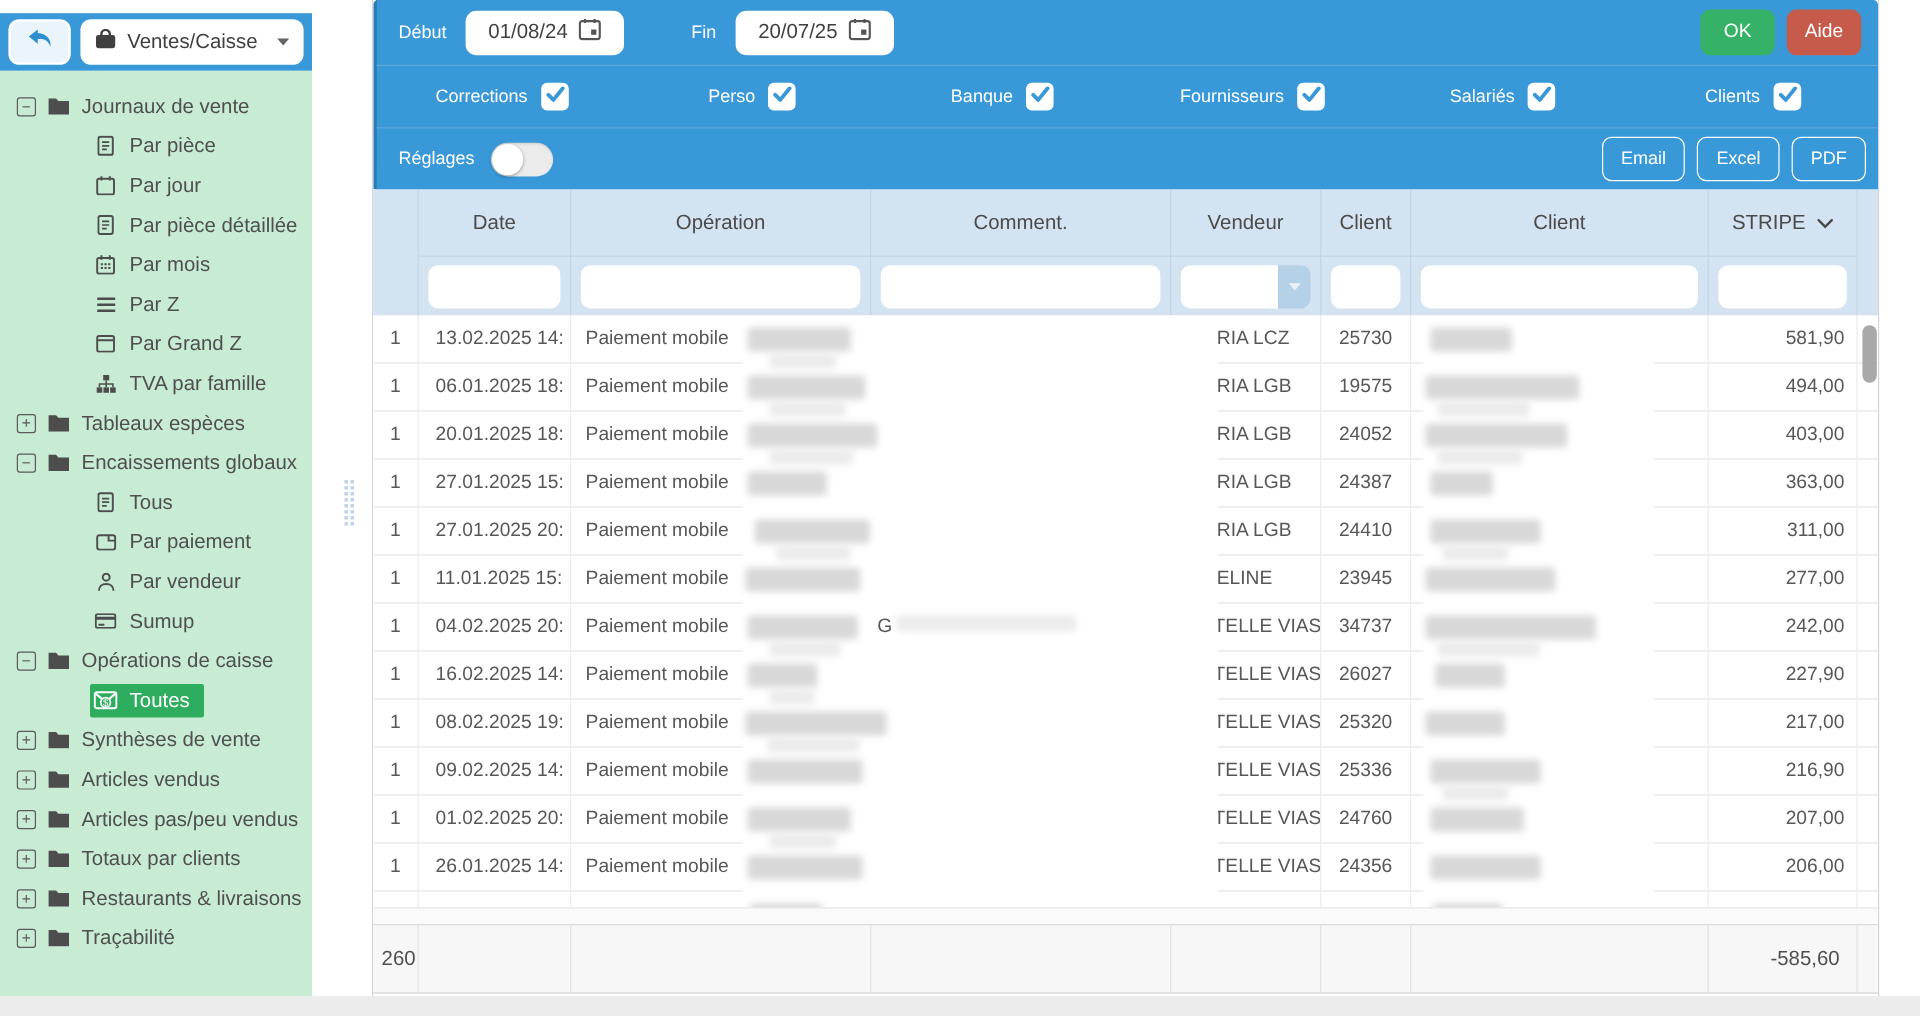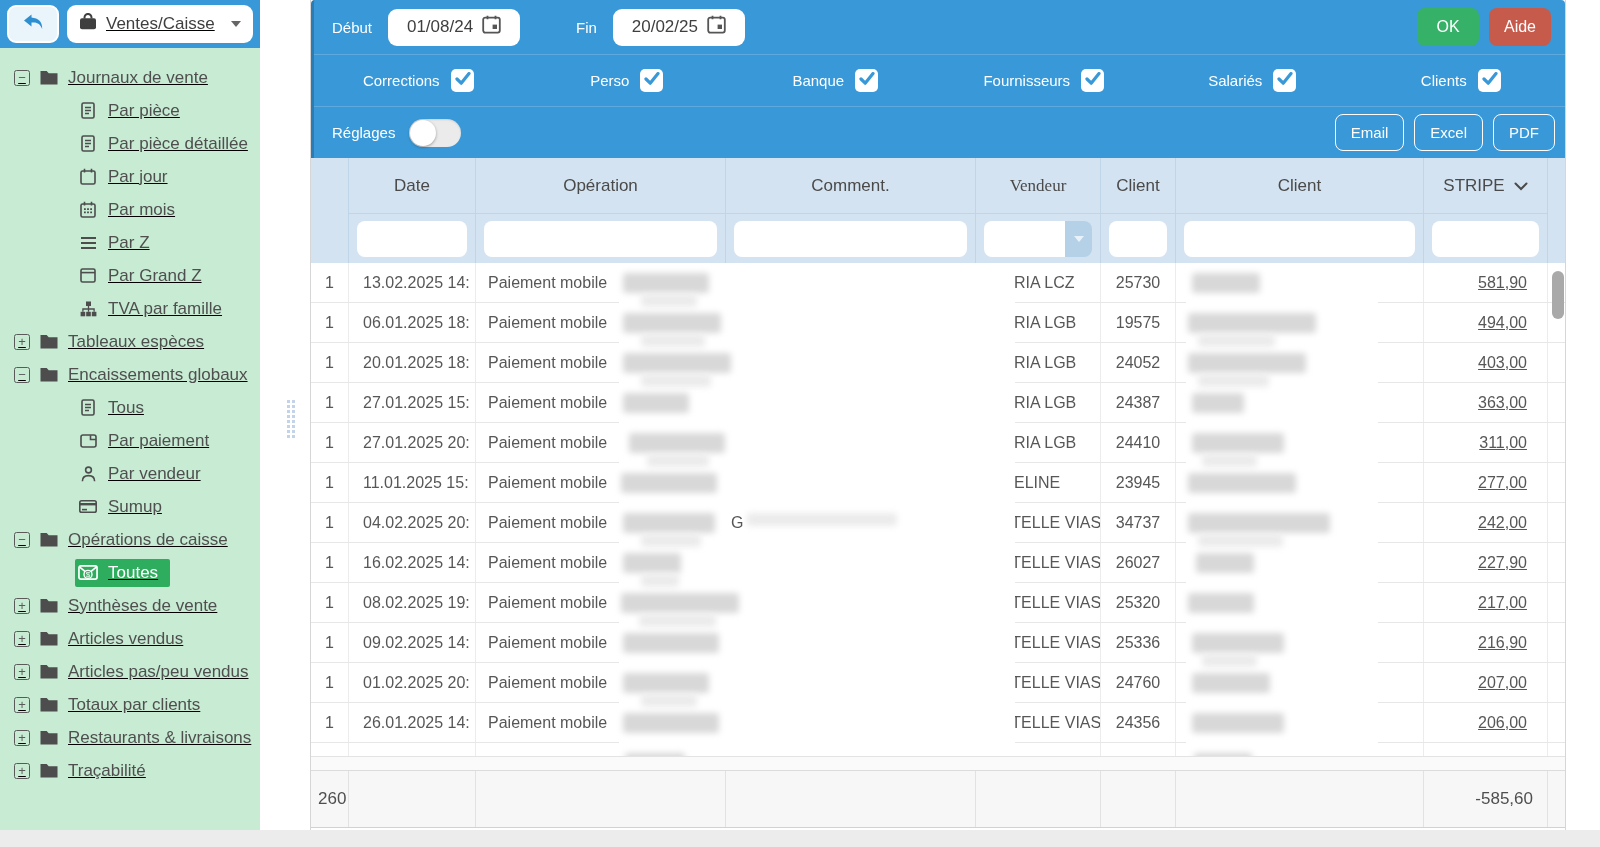--- a/index.html
+++ b/index.html
@@ -4,21 +4,21 @@
 <style>
   * { box-sizing: border-box; margin: 0; padding: 0; }
   html,body { width:1600px; height:847px; }
   body {
     position: relative; overflow: hidden; background: #fff;
     font-family: "Liberation Sans", "DejaVu Sans", sans-serif;
     -webkit-font-smoothing: antialiased;
   }
 
   
-  .sidebar { position:absolute; left:0; top:0; width:260px; height:830px;text-decoration:underline; }
+  .sidebar { position:absolute; left:0; top:11px; width:260px; height:830px; }
   .sidebar-top {
     height:48px; background:#3898d8; display:flex; align-items:center;
     padding:0 7px; gap:8px;
   }
   .back-btn {
     width:52px; height:38px; background:#eaf4fb; border:2px solid #fff;
     border-radius:9px; display:flex; align-items:center; justify-content:center;
     cursor:pointer; flex:none;
   }
   .module-select {
@@ -100,21 +100,21 @@
   .combo-btn .caret { border-top-color:#eaf2f9; border-left-width:5px; border-right-width:5px; }
 
   .grid-body { position:relative; height:493px; overflow:hidden; background:#fff; }
   .grow { display:flex; height:40px; border-bottom:1px solid #e7e7e7; font-size:16px; color:#575757; cursor:default; }
   .gcell { flex:none; display:flex; align-items:center; border-right:1px solid #ececec; overflow:hidden; white-space:nowrap; }
   .c-nb { justify-content:center; }
   .c-date { padding-left:14px; }
   .c-oper { padding-left:12px; }
   .c-vend { padding-left:14px; }
   .c-clno { justify-content:center; }
-  .c-amt { justify-content:flex-end; padding-right:20px;text-decoration:underline; }
+  .c-amt { justify-content:flex-end; padding-right:10px; }
 
   .band { position:absolute; top:0; bottom:0; background:#fff; z-index:5; }
   .band-a { left:308px; width:396px; }
   .band-b { left:875px; width:192px; }
   .blob { position:absolute; height:20px; border-radius:3px; background:#d8d8d8; filter:blur(3px); }
   .blob.faint { height:13px; background:#ebebeb; }
   .band .gtxt { position:absolute; font-size:16px; color:#575757; z-index:6; filter:none; }
 
   .vscroll-thumb { position:absolute; left:1241px; top:8px; width:12px; height:48px; border-radius:6px; background:#a9a9a9; z-index:7; cursor:pointer; }
 
@@ -168,37 +168,37 @@
               <rect x="1" y="1" width="12" height="15" rx="1.6" fill="none" stroke="#4d4d4d" stroke-width="1.6"></rect>
               <path d="M4 5.5h6M4 8.5h6M4 11.5h4" stroke="#4d4d4d" stroke-width="1.4"></path>
             </svg>
           </span>
           <span class="tlabel">Par pièce</span>
         </span>
       </div>
       <div class="tree-item lvl1">
         <span class="inner">
           <span class="ticon">
+            <svg width="16" height="17" viewBox="0 0 16 17">
+              <rect x="1" y="3" width="14" height="13" rx="1.6" fill="none" stroke="#4d4d4d" stroke-width="1.6"></rect>
+              <path d="M4.5.8v3.6M11.5.8v3.6" stroke="#4d4d4d" stroke-width="1.6"></path>
+            </svg>
+          </span>
+          <span class="tlabel">Par jour</span>
+        </span>
+      </div>
+      <div class="tree-item lvl1">
+        <span class="inner">
+          <span class="ticon">
             <svg width="14" height="17" viewBox="0 0 14 17">
               <rect x="1" y="1" width="12" height="15" rx="1.6" fill="none" stroke="#4d4d4d" stroke-width="1.6"></rect>
               <path d="M4 5.5h6M4 8.5h6M4 11.5h4" stroke="#4d4d4d" stroke-width="1.4"></path>
             </svg>
           </span>
           <span class="tlabel">Par pièce détaillée</span>
-        </span>
-      </div>
-      <div class="tree-item lvl1">
-        <span class="inner">
-          <span class="ticon">
-            <svg width="16" height="17" viewBox="0 0 16 17">
-              <rect x="1" y="3" width="14" height="13" rx="1.6" fill="none" stroke="#4d4d4d" stroke-width="1.6"></rect>
-              <path d="M4.5.8v3.6M11.5.8v3.6" stroke="#4d4d4d" stroke-width="1.6"></path>
-            </svg>
-          </span>
-          <span class="tlabel">Par jour</span>
         </span>
       </div>
       <div class="tree-item lvl1">
         <span class="inner">
           <span class="ticon">
             <svg width="16" height="17" viewBox="0 0 16 17">
               <rect x="1" y="3" width="14" height="13" rx="1.6" fill="none" stroke="#4d4d4d" stroke-width="1.6"></rect>
               <path d="M4.5.8v3.6M11.5.8v3.6" stroke="#4d4d4d" stroke-width="1.6"></path>
               <path d="M4 8.2h1.8M7.1 8.2h1.8M10.2 8.2h1.8M4 11.4h1.8M7.1 11.4h1.8M10.2 11.4h1.8" stroke="#4d4d4d" stroke-width="1.7"></path>
             </svg>
@@ -412,21 +412,21 @@
         <span>
           <svg width="19" height="19" viewBox="0 0 19 19">
               <rect x="1.2" y="2.6" width="16.6" height="15" rx="2" fill="none" stroke="#555" stroke-width="1.8"></rect>
               <path d="M5.5.8v3.4M13.5.8v3.4" stroke="#555" stroke-width="1.8"></path>
               <rect x="10.6" y="9.6" width="4.4" height="4.4" fill="#555"></rect>
             </svg>
         </span>
       </div>
       <span class="blab" style="margin-left:56px">Fin</span>
       <div class="date-input" style="margin-left:16px">
-        <span>20/02/25</span>
+        <span>20/07/25</span>
         <span>
           <svg width="19" height="19" viewBox="0 0 19 19">
               <rect x="1.2" y="2.6" width="16.6" height="15" rx="2" fill="none" stroke="#555" stroke-width="1.8"></rect>
               <path d="M5.5.8v3.4M13.5.8v3.4" stroke="#555" stroke-width="1.8"></path>
               <rect x="10.6" y="9.6" width="4.4" height="4.4" fill="#555"></rect>
             </svg>
         </span>
       </div>
       <span style="flex:1"></span>
       <button class="btn btn-ok">OK</button>
@@ -521,21 +521,21 @@
         </div>
       </div>
       <div class="hcol" style="width: 250px;">
         <div class="hlabel">
           <span>Comment.</span>
         </div>
         <div class="hfilter">
           <input type="text" style="">
         </div>
       </div>
-      <div class="hcol" style="width: 125px; font-family: Liberation Serif, serif;">
+      <div class="hcol" style="width: 125px;">
         <div class="hlabel">
           <span>Vendeur</span>
         </div>
         <div class="hfilter">
           <div class="combo">
             <div class="combo-field"></div>
             <div class="combo-btn">
               <span class="caret"></span>
             </div>
           </div>

